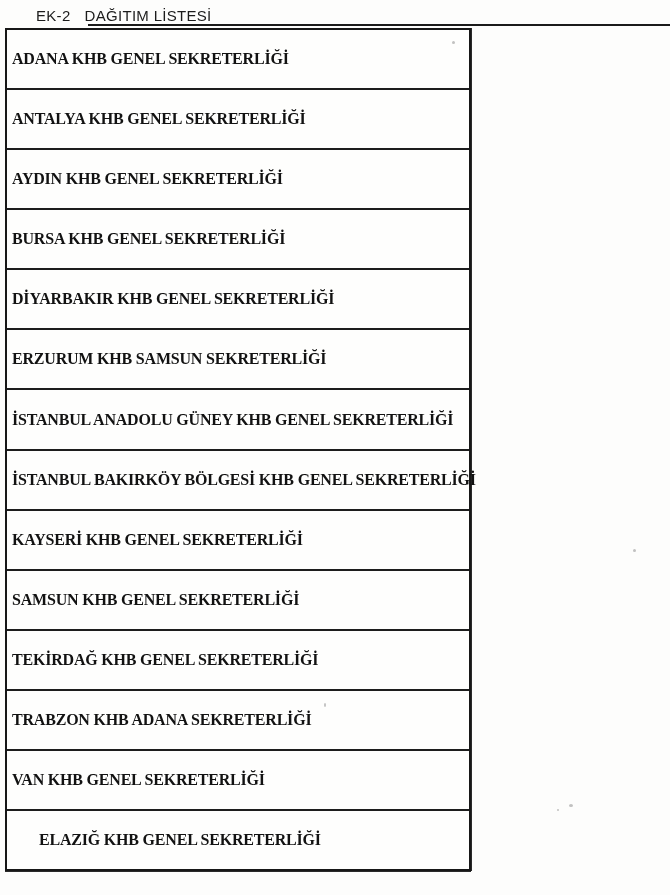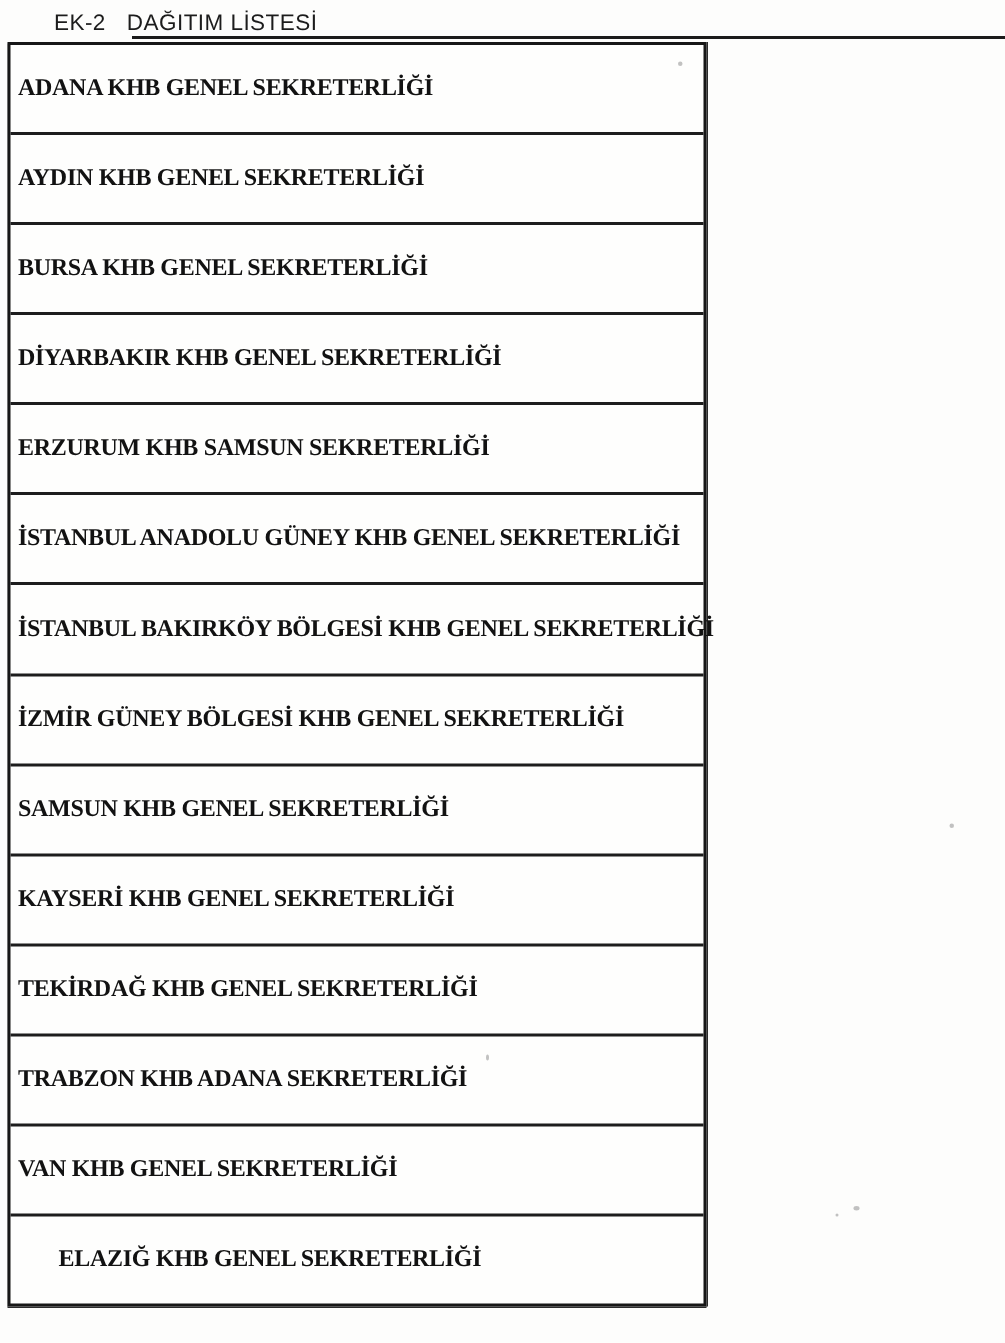--- a/index.html
+++ b/index.html
@@ -95,45 +95,45 @@
 <div class="page-header">
   <span class="ek-label">EK-2</span><span>DAĞITIM LİSTESİ</span>
 </div>
 <div class="header-rule"></div>
 
 <div class="dist-table">
   <div class="dist-row">
       <span class="row-text">ADANA KHB GENEL SEKRETERLİĞİ</span>
     </div>
   <div class="dist-row">
+      <span class="row-text">ANTALYA KHB GENEL SEKRETERLİĞİ</span>
+    </div>
+  <div class="dist-row">
       <span class="row-text">AYDIN KHB GENEL SEKRETERLİĞİ</span>
     </div>
   <div class="dist-row">
       <span class="row-text">BURSA KHB GENEL SEKRETERLİĞİ</span>
     </div>
   <div class="dist-row">
       <span class="row-text">DİYARBAKIR KHB GENEL SEKRETERLİĞİ</span>
     </div>
   <div class="dist-row">
       <span class="row-text">ERZURUM KHB SAMSUN SEKRETERLİĞİ</span>
     </div>
   <div class="dist-row">
       <span class="row-text">İSTANBUL ANADOLU GÜNEY KHB GENEL SEKRETERLİĞİ</span>
     </div>
   <div class="dist-row">
       <span class="row-text">İSTANBUL BAKIRKÖY BÖLGESİ KHB GENEL SEKRETERLİĞİ</span>
     </div>
   <div class="dist-row">
-      <span class="row-text">İZMİR GÜNEY BÖLGESİ KHB GENEL SEKRETERLİĞİ</span>
+      <span class="row-text">KAYSERİ KHB GENEL SEKRETERLİĞİ</span>
     </div>
   <div class="dist-row">
       <span class="row-text">SAMSUN KHB GENEL SEKRETERLİĞİ</span>
-    </div>
-  <div class="dist-row">
-      <span class="row-text">KAYSERİ KHB GENEL SEKRETERLİĞİ</span>
     </div>
   <div class="dist-row">
       <span class="row-text">TEKİRDAĞ KHB GENEL SEKRETERLİĞİ</span>
     </div>
   <div class="dist-row">
       <span class="row-text">TRABZON KHB ADANA SEKRETERLİĞİ</span>
     </div>
   <div class="dist-row">
       <span class="row-text">VAN KHB GENEL SEKRETERLİĞİ</span>
     </div>

